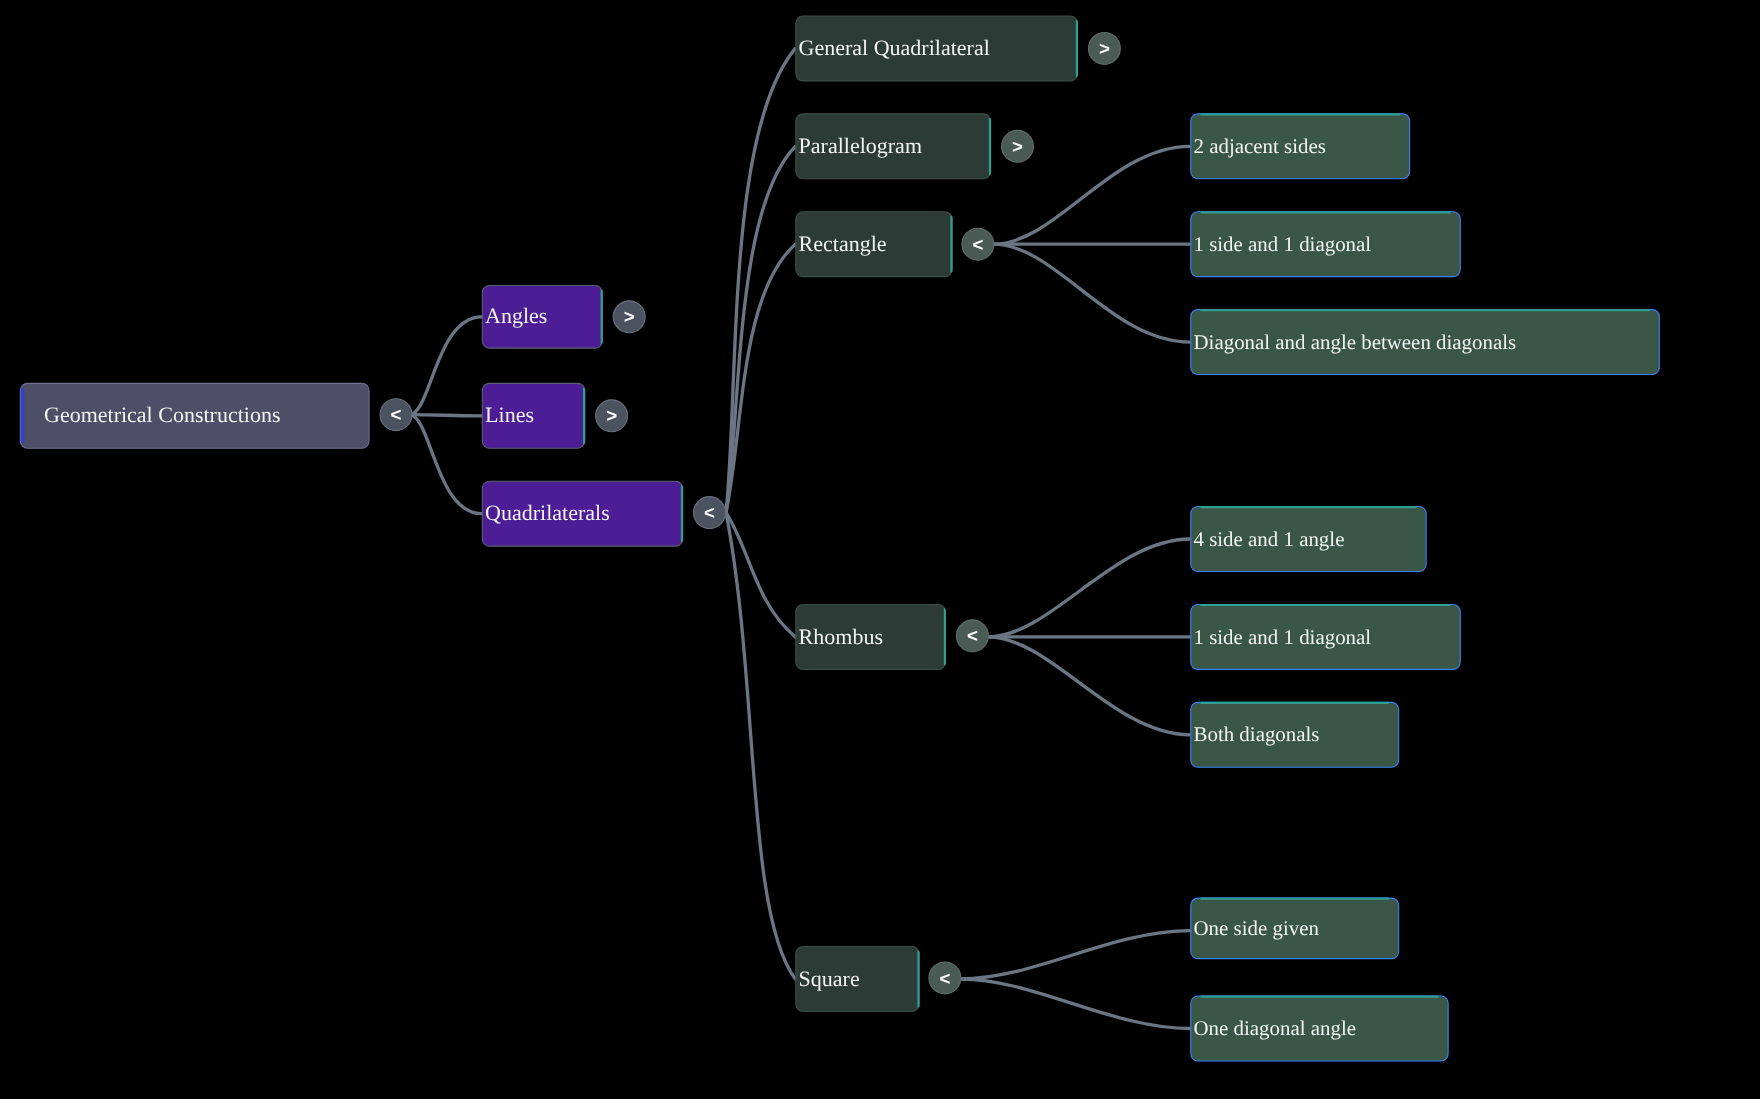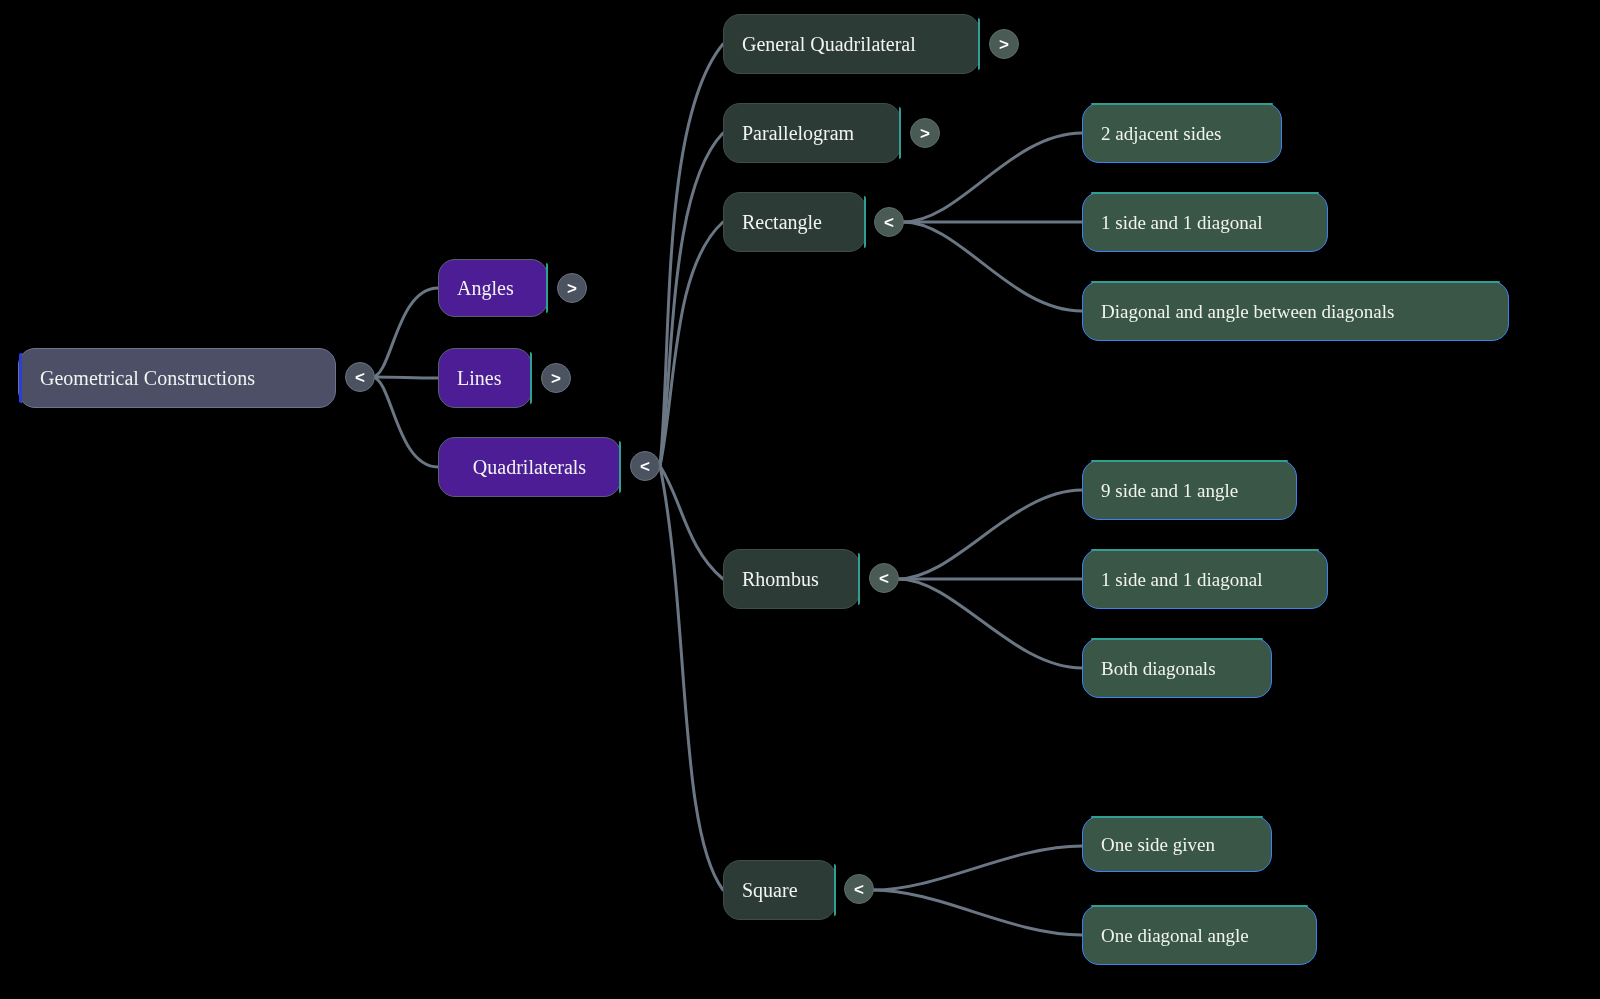--- a/index.html
+++ b/index.html
@@ -24,24 +24,24 @@
     left: 0;
     top: 0;
     width: 1600px;
     height: 999px;
     pointer-events: none;
   }
   .node {
     position: absolute;
     display: flex;
     align-items: center;
-    border-radius: 17px;
+    border-radius: 7px;
     color: #f2f4f2;
     white-space: nowrap;
-    padding: 0 18px;
+    padding: 0 2px;
     line-height: 1;
     overflow: visible;
   }
   .node .label {
     display: block;
     width: 100%;
   }
 
   
   .node.root {
@@ -160,21 +160,21 @@
       </div>
       <div class="badge slate" style="left: 345px; top: 362px;">&lt;</div>
       <div class="node lvl1 has-accent" style="left: 438px; top: 259px; width: 110px; height: 58px;">
         <span class="label">Angles</span>
       </div>
       <div class="badge slate" style="left: 557px; top: 273px;">&gt;</div>
       <div class="node lvl1 has-accent" style="left: 438px; top: 348px; width: 94px; height: 60px;">
         <span class="label">Lines</span>
       </div>
       <div class="badge slate" style="left: 541px; top: 363px;">&gt;</div>
-      <div class="node lvl1 has-accent" style="left: 438px; top: 437px; width: 183px; height: 60px; text-align: center;">
+      <div class="node lvl1 has-accent" style="left: 438px; top: 437px; width: 183px; height: 60px;">
         <span class="label">Quadrilaterals</span>
       </div>
       <div class="badge slate" style="left: 630px; top: 451px;">&lt;</div>
       <div class="node lvl2" style="left: 723px; top: 14px; width: 257px; height: 60px;">
         <span class="label">General Quadrilateral</span>
       </div>
       <div class="badge green" style="left: 989px; top: 29px;">&gt;</div>
       <div class="node lvl2" style="left: 723px; top: 103px; width: 178px; height: 60px;">
         <span class="label">Parallelogram</span>
       </div>
@@ -194,21 +194,21 @@
       <div class="node lvl3" style="left: 1082px; top: 103px; width: 200px; height: 60px;">
         <span class="label">2 adjacent sides</span>
       </div>
       <div class="node lvl3" style="left: 1082px; top: 192px; width: 246px; height: 60px;">
         <span class="label">1 side and 1 diagonal</span>
       </div>
       <div class="node lvl3" style="left: 1082px; top: 281px; width: 427px; height: 60px;">
         <span class="label">Diagonal and angle between diagonals</span>
       </div>
       <div class="node lvl3" style="left: 1082px; top: 460px; width: 215px; height: 60px;">
-        <span class="label">9 side and 1 angle</span>
+        <span class="label">4 side and 1 angle</span>
       </div>
       <div class="node lvl3" style="left: 1082px; top: 549px; width: 246px; height: 60px;">
         <span class="label">1 side and 1 diagonal</span>
       </div>
       <div class="node lvl3" style="left: 1082px; top: 638px; width: 190px; height: 60px;">
         <span class="label">Both diagonals</span>
       </div>
       <div class="node lvl3" style="left: 1082px; top: 816px; width: 190px; height: 56px;">
         <span class="label">One side given</span>
       </div>

